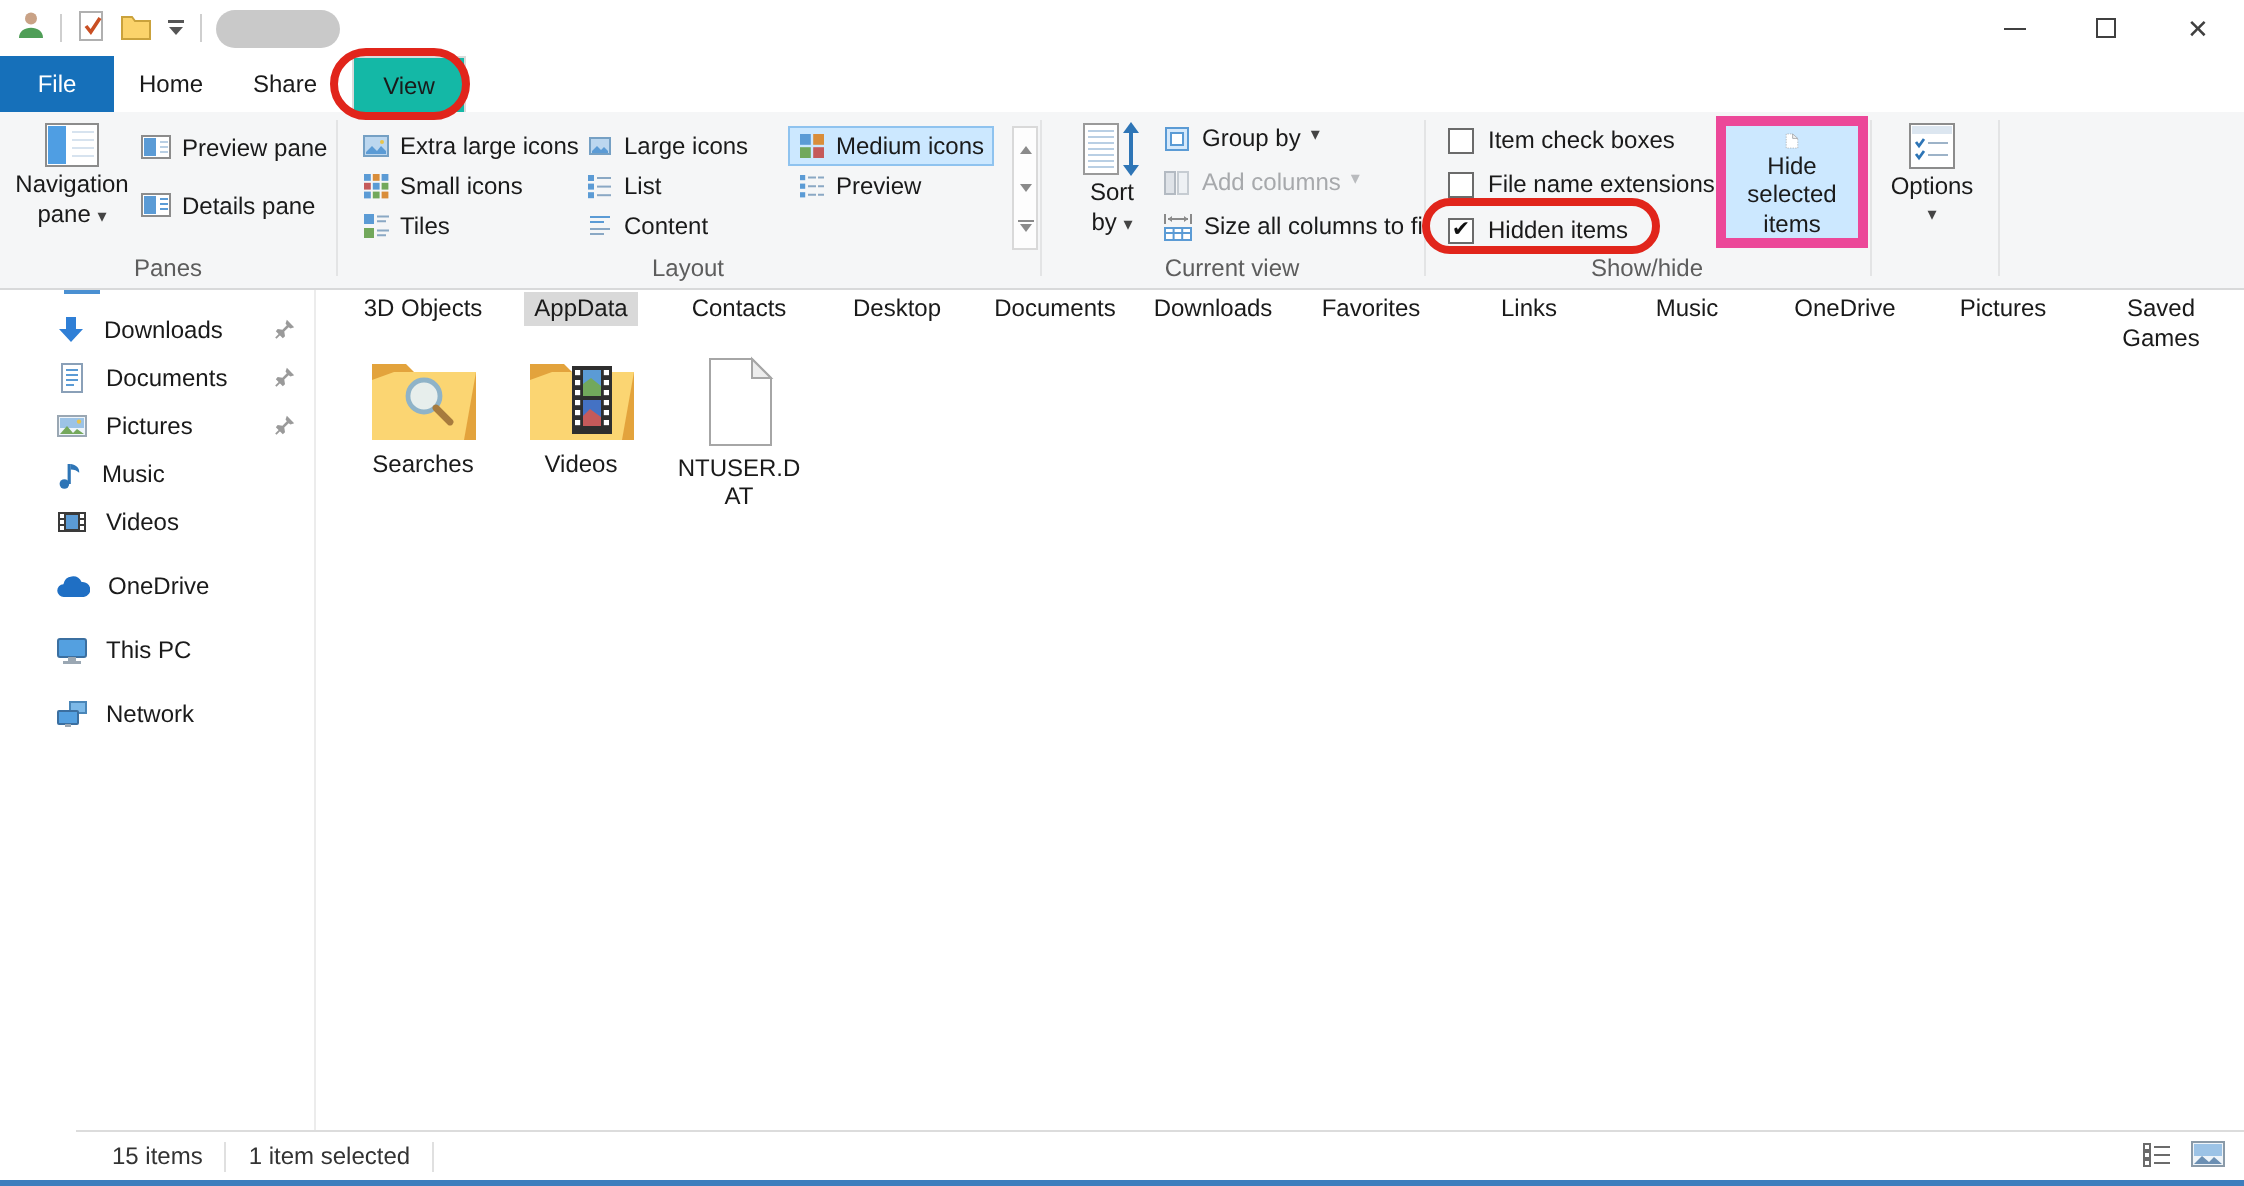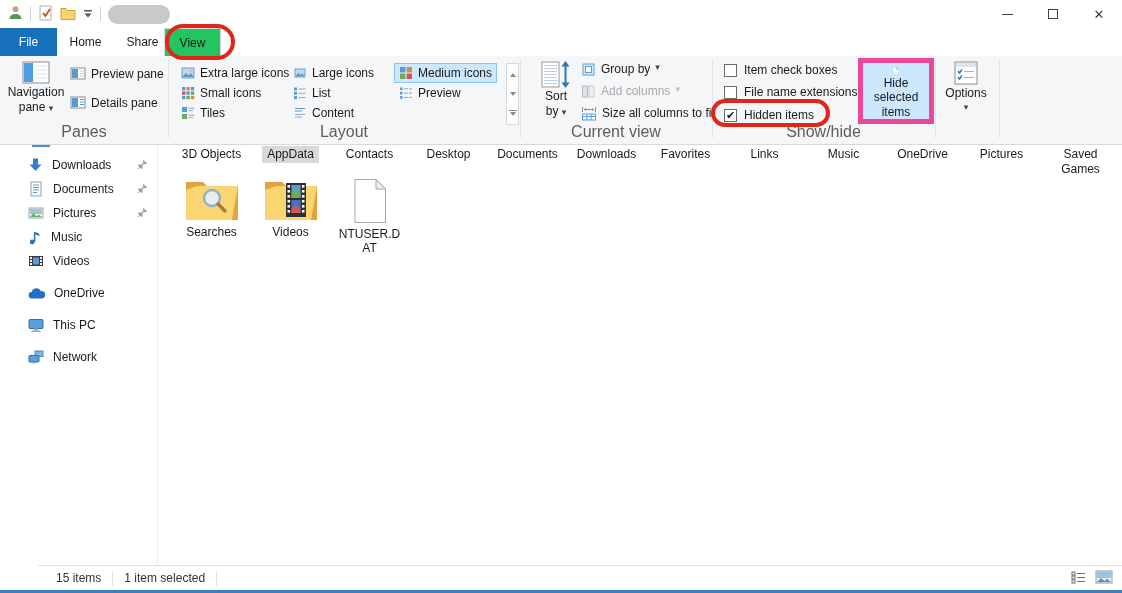--- a/index.html
+++ b/index.html
@@ -17,28 +17,28 @@
   .glyph-min { width:11px; height:1px; background:#404040; }
   .glyph-max { width:10px; height:10px; border:1px solid #404040; }
   .glyph-close { font-size:13px; line-height:13px; }
 
   
   .tabbar { position:absolute; top:28px; left:0; right:0; height:28px; background:#fff; }
   .tab { position:absolute; top:0; height:28px; width:57px; display:flex; align-items:center; justify-content:center; cursor:default; }
   .tab-file { left:0; background:#1670ba; color:#fff; }
   .tab-home { left:57px; }
   .tab-share { left:114px; }
-  .tab-view { left:164px; background:#22c55e; border:1px solid #dadada; border-bottom:none; }
+  .tab-view { left:176px; background:#14b8a6; border:1px solid #dadada; border-bottom:none; }
   .pin-ribbon { position:absolute; left:1082px; top:38px; }
   .help-btn { position:absolute; left:1102px; top:33px; width:17px; height:17px; border-radius:50%; background:#2f7cd6; color:#fff; font-weight:bold; display:flex; align-items:center; justify-content:center; font-size:12px; }
 
   
   .ribbon { position:absolute; top:56px; left:0; right:0; height:89px; background:#f5f6f7; border-bottom:1px solid #d8d9da; }
   .rsep { position:absolute; top:4px; bottom:6px; width:1px; background:#e3e4e5; }
-  .group-label { position:absolute; bottom:3px; font-size:16px; color:#5d5d5d; text-align:center; }
+  .group-label { position:absolute; bottom:3px; font-size:12px; color:#5d5d5d; text-align:center; }
   .bigbtn { position:absolute; top:2px; height:66px; display:flex; flex-direction:column; align-items:center; padding-top:3px; text-align:center; line-height:14px; }
   .bigbtn .bl { margin-top:1px; }
   .smallitem { position:absolute; display:flex; gap:5px; height:20px; white-space:nowrap; }
   .gal-item { position:absolute; display:flex; align-items:center; gap:5px; height:20px; padding:0 4px; white-space:nowrap; border:1px solid transparent; }
   .gal-selected { background:#cce8ff; border:1px solid #8fc3ef; }
   .chev { font-size:9px; color:#444; }
   .grayed { color:#a7a9ac; }
   .grayed .chev { color:#b9bbbe; }
   .gal-scroll { position:absolute; left:506px; top:7px; width:13px; height:62px; border:1px solid #d9d9d9; background:#fdfdfd; display:flex; flex-direction:column; }
   .gal-scroll > div { flex:1; display:flex; align-items:center; justify-content:center; flex-direction:column; gap:1px; }

